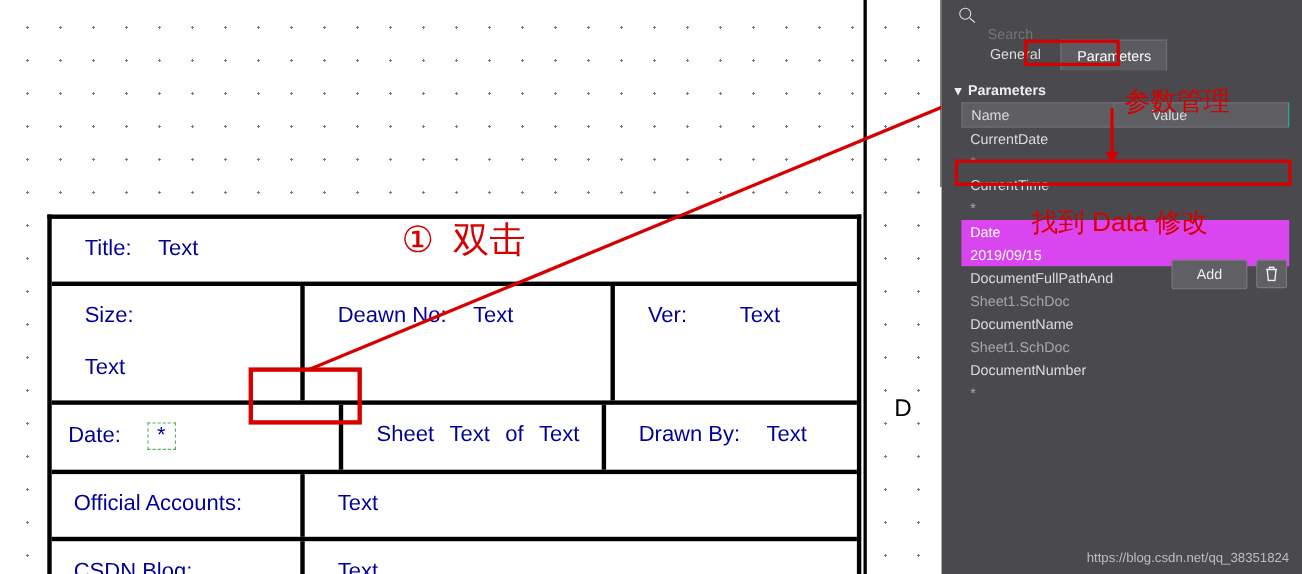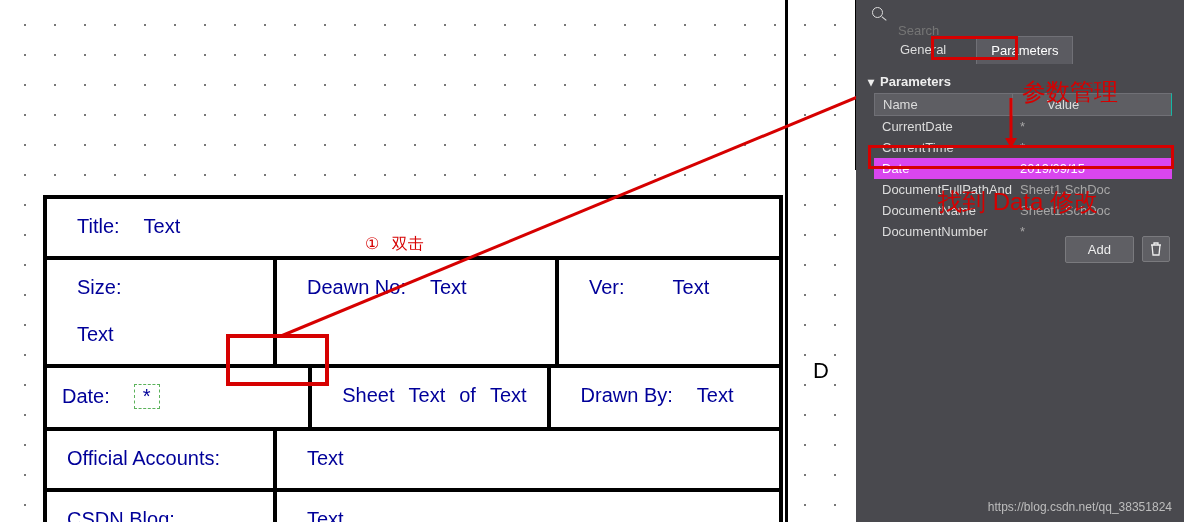--- a/index.html
+++ b/index.html
@@ -67,21 +67,21 @@
   .row5 .c2 { flex: 1; }
 
   
   .red-box-date {
     position: absolute; left: 226px; top: 334px;
     width: 103px; height: 52px;
     border: 4px solid #d60000;
   }
   .anno-dblclick {
     position: absolute; left: 365px; top: 196px;
-    color: #d60000; font-size: 16px; margin-top: 38px;
+    color: #d60000; font-size: 33px;
   }
   .anno-dblclick .num { margin-right: 8px; }
 
   
   svg.conn {
     position: absolute; left: 0; top: 0; width: 1184px; height: 522px;
     pointer-events: none;
   }
 
   
@@ -107,21 +107,21 @@
   .search-bar .mag::after {
     content: ""; position: absolute; width: 6px; height: 0;
     border-top: 1.5px solid #ddd; left: 9px; top: 11px; transform: rotate(40deg);
   }
   .search-bar .sinput {
     flex: 1; background: transparent; border: none; color: #ddd;
     font-size: 13px; outline: none; margin-top: 31px;
   }
 
   .tabs {
-    display: flex; gap: 16px; margin: 6px 0 0 30px;
+    display: flex; gap: 4px; margin: 6px 0 0 30px;
   }
   .tab {
     font-size: 13px; color: #ddd; padding: 6px 14px 6px 14px;
     cursor: default;
   }
   .tab.active {
     background: #5b5b61; color: #fff;
     border-top: 1px solid #707076; border-left: 1px solid #707076; border-right: 1px solid #707076;
   }
   .red-tab-outline {
@@ -140,21 +140,21 @@
   }
   .pt-head, .pt-row {
     display: flex; font-size: 13px;
   }
   .pt-head { color: #ddd; background: #5e5e63; }
   .pt-head .n, .pt-row .n { width: 138px; padding: 3px 8px; }
   .pt-head .v, .pt-row .v { flex: 1; padding: 3px 8px; }
   .pt-head .n, .pt-head .v { border: 1px solid #707076; border-right: none; }
   .pt-head .v { border-right: 1px solid #14b8a6; padding-left: 34px; }
 
-  .pt-row { color: #ddd; }
+  .pt-row { color: #ddd; flex-direction: column; }
   .pt-row .n { color: #ddd; white-space: nowrap; overflow: hidden; text-overflow: clip; }
   .pt-row .v { color: #a7a6a6; white-space: nowrap; overflow: hidden; }
   .pt-row.sel { background: #d946ef; }
   .pt-row.sel .n, .pt-row.sel .v { color: #fff; }
 
   .red-row-outline {
     position: absolute; left: 12px; top: 145px; width: 306px; height: 24px;
     border: 3px solid #d60000;
   }
 

